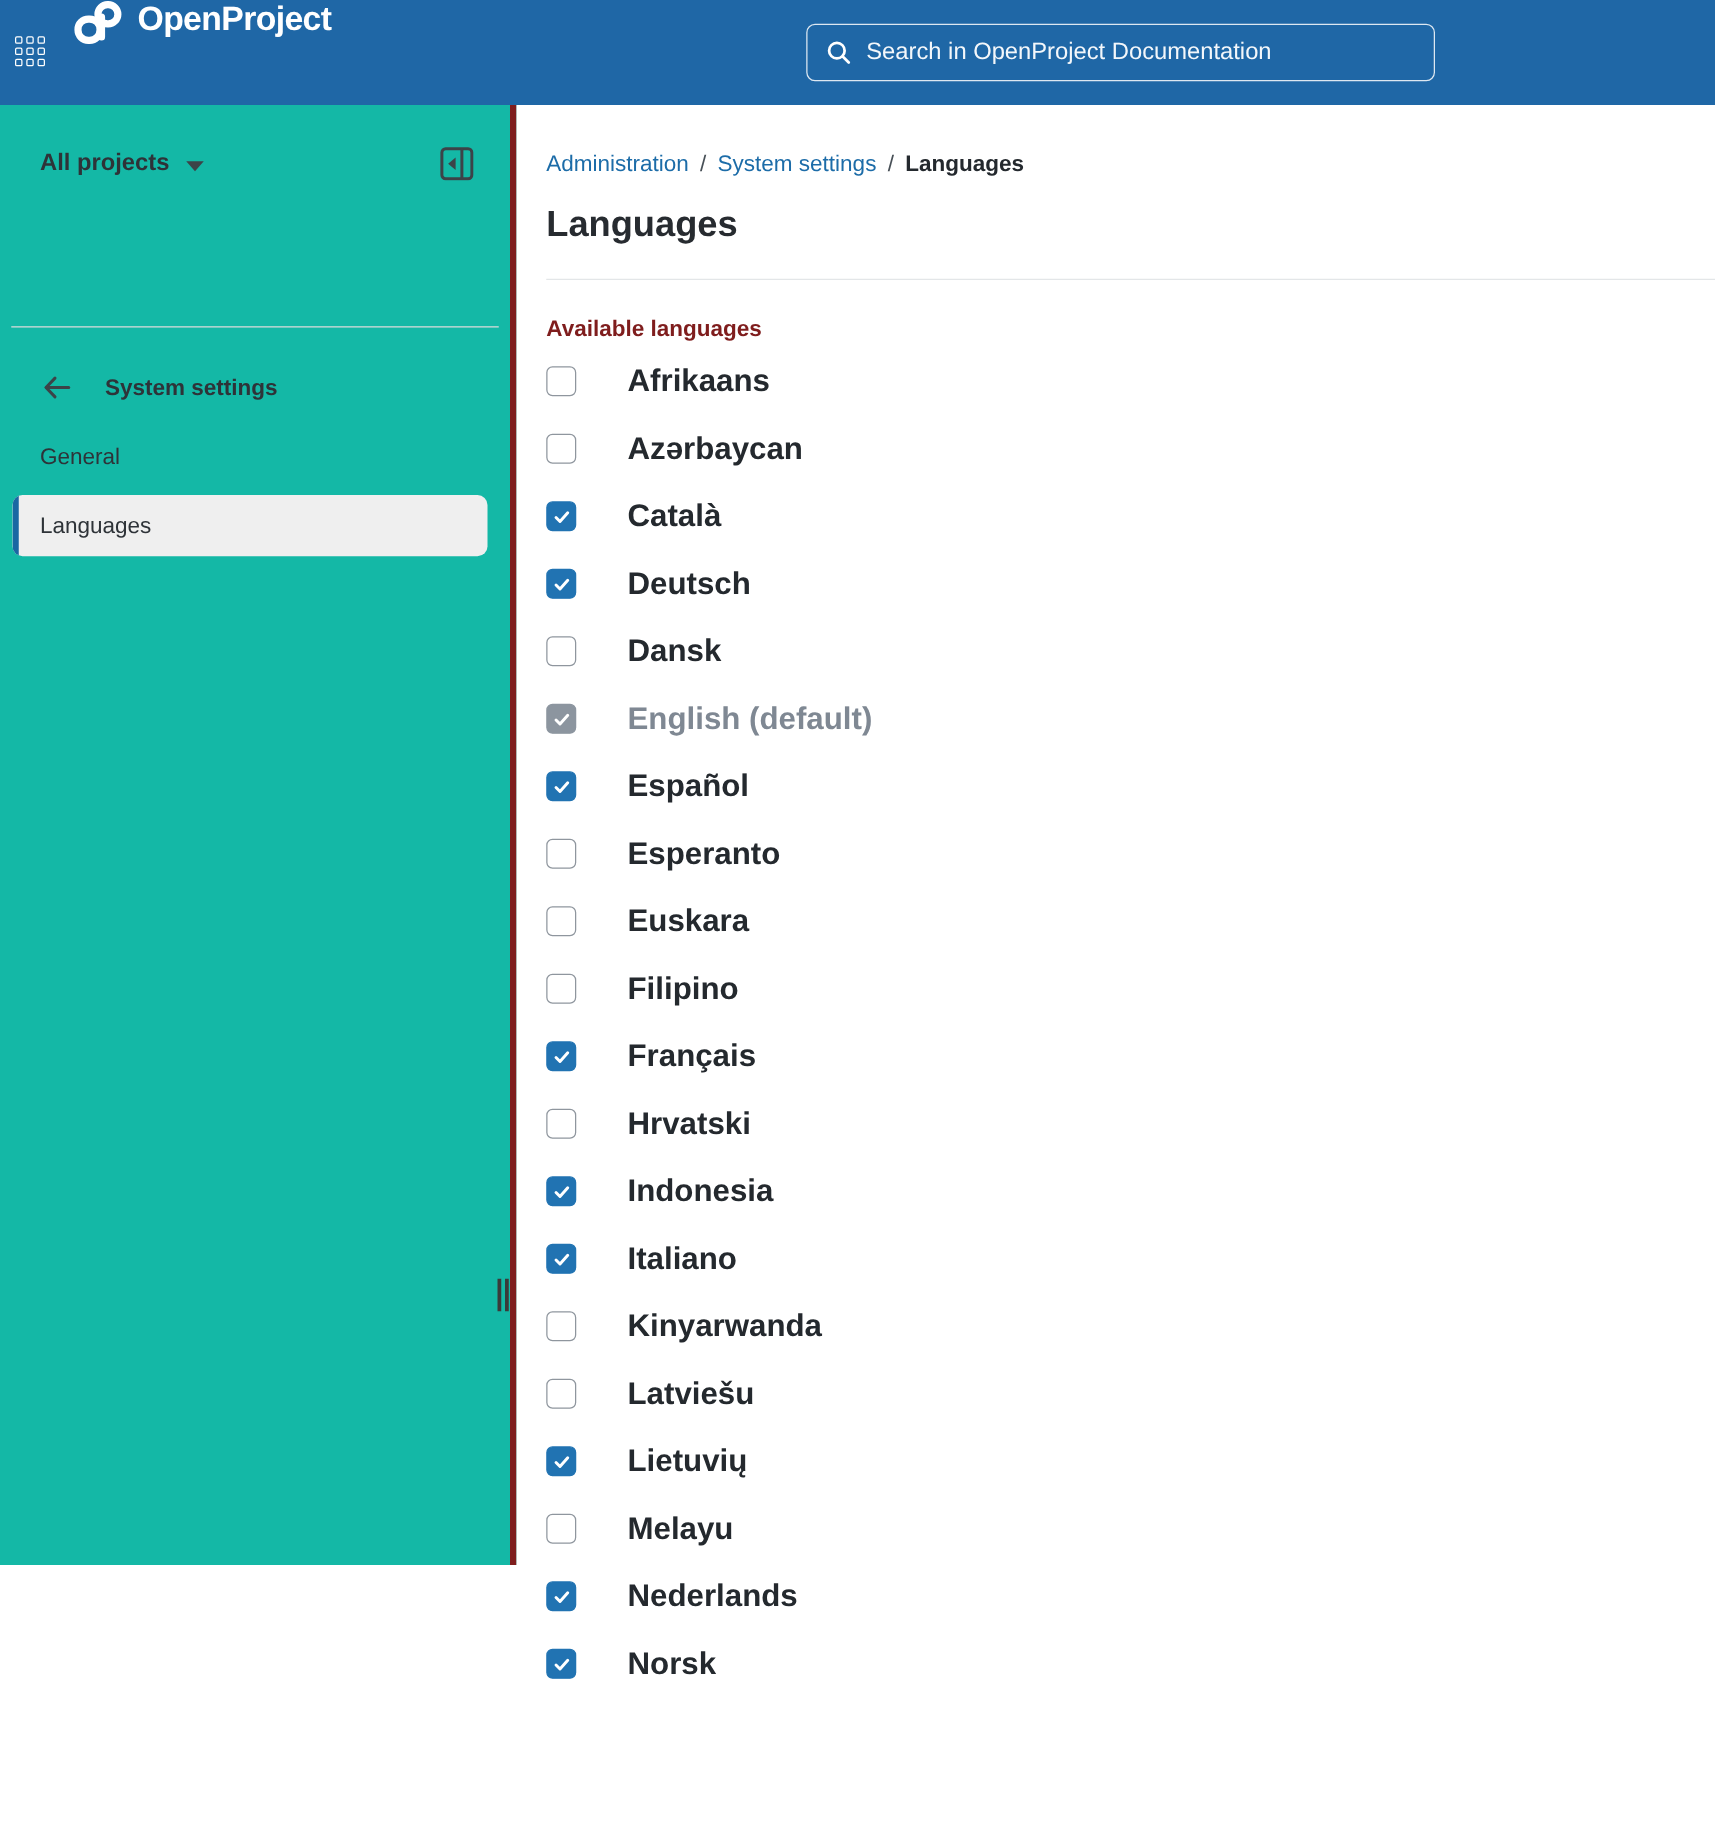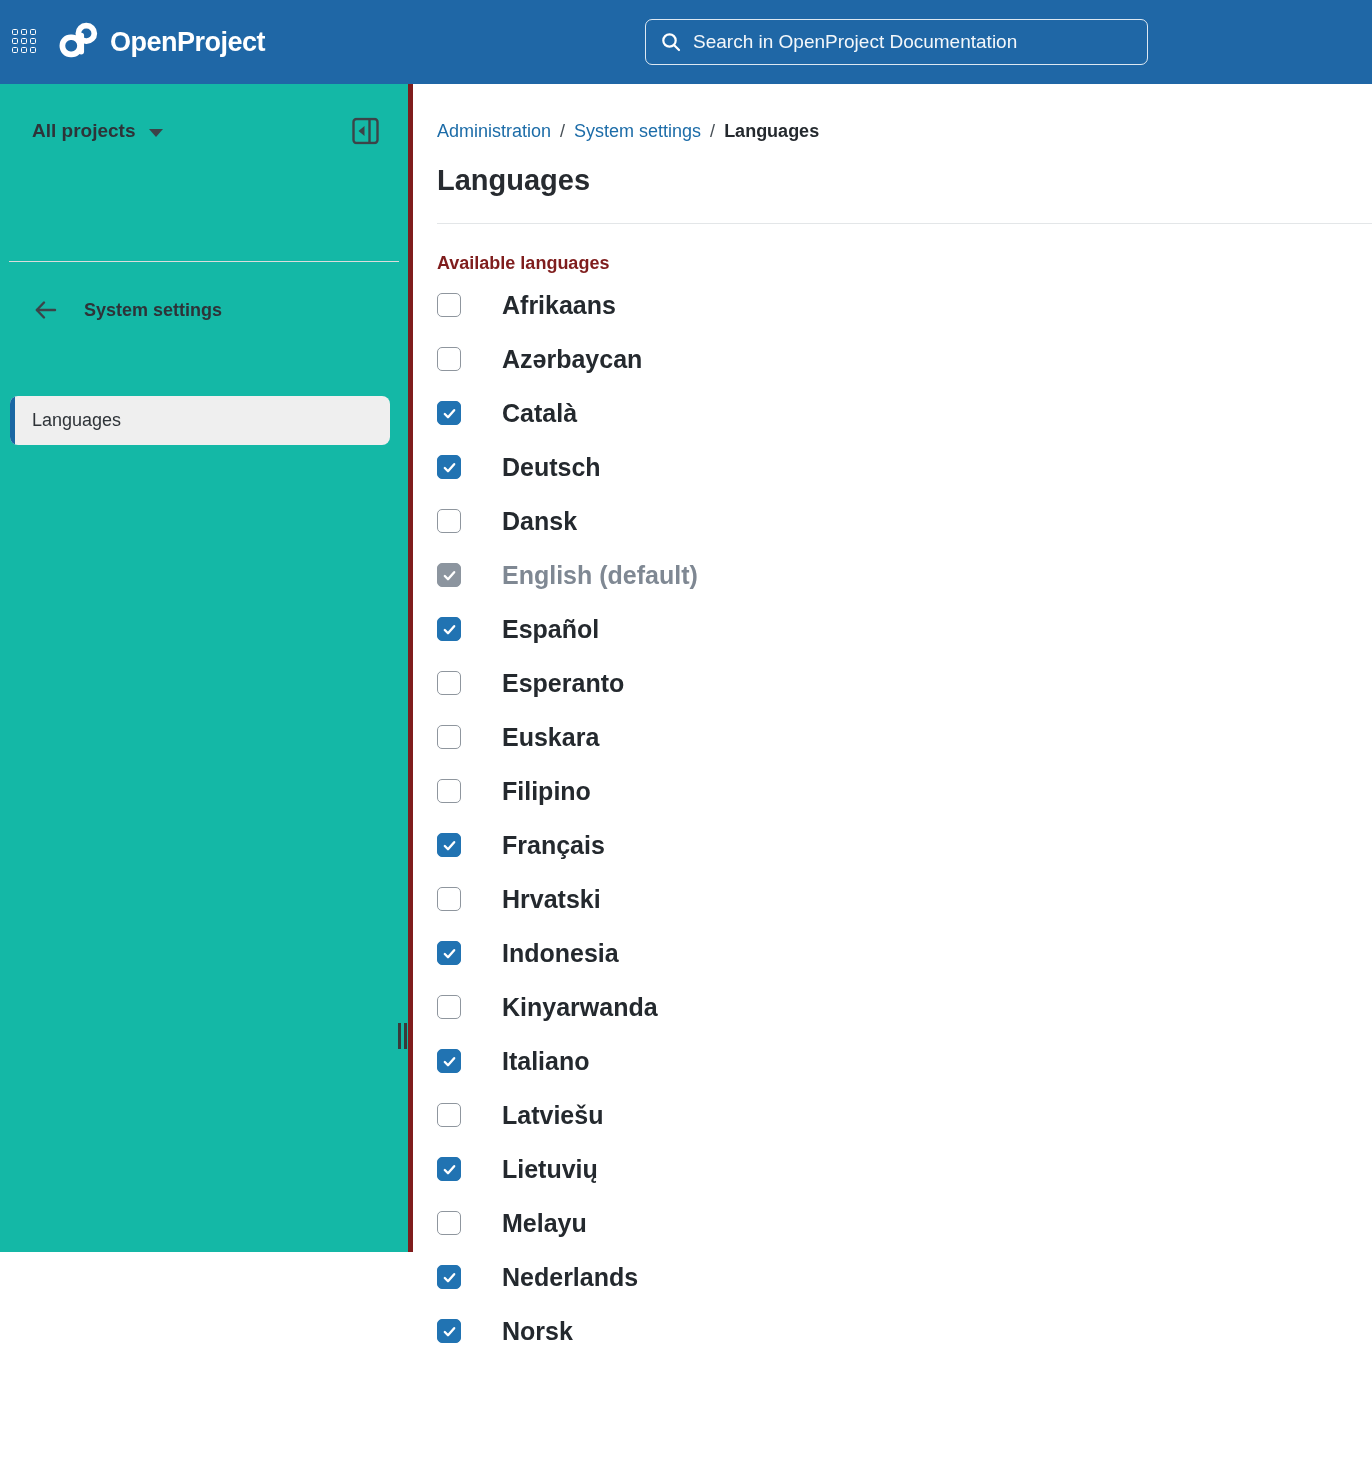--- a/index.html
+++ b/index.html
@@ -8,21 +8,21 @@
   body { position:relative; overflow:hidden; }
 
   
   .app-header { position:absolute; top:0; left:0; width:1372px; height:84px;
     background:#1F67A6; }
   .grid-btn { position:absolute; left:12px; top:29px; width:26px; height:26px;
     display:grid; grid-template-columns:repeat(3,6px); grid-template-rows:repeat(3,6px);
     gap:3px; cursor:pointer; }
   .grid-btn span { width:6px; height:6px; border:1.7px solid #fff; border-radius:1.5px; }
   .logo { position:absolute; left:58px; top:0; height:84px; display:flex;
-    align-items:center; gap:8px; }
+    align-items:flex-start; gap:8px; }
   .logo-text { color:#fff; font-size:27px; font-weight:600; letter-spacing:-0.5px; }
   .search-box { position:absolute; left:645px; top:19px; width:503px; height:46px;
     border:1px solid rgba(255,255,255,0.85); border-radius:7px; display:flex;
     align-items:center; padding:0 14px; gap:11px; background:transparent; }
   .search-box input { flex:1; background:transparent; border:none; outline:none;
     color:#fff; font-size:19px; font-family:inherit; }
   .search-box input::placeholder { color:rgba(255,255,255,0.95); opacity:1; }
 
   
   .sidebar { position:absolute; top:84px; left:0; width:413px; height:1168px;
@@ -127,20 +127,23 @@
   <div class="sidebar-divider"></div>
   <div class="section-row">
     <div class="back-btn">
       <svg width="26" height="26" viewBox="0 0 26 26">
         <line x1="4" y1="13" x2="22" y2="13" stroke="#3C4348" stroke-width="2.4" stroke-linecap="round"></line>
         <polyline points="11,5.5 3.8,13 11,20.5" fill="none" stroke="#3C4348" stroke-width="2.4" stroke-linecap="round" stroke-linejoin="round"></polyline>
       </svg>
     </div>
     <div class="section-title">System settings</div>
   </div>
+  <div class="nav-item-general">
+    <span>General</span>
+  </div>
   <div class="nav-item-selected">
     <span class="selected-bar"></span>
     <span>Languages</span>
   </div>
 </div>
 
 <div class="resize-handle">
     <i></i>
     <i></i>
   </div>
@@ -227,32 +230,32 @@
       </div>
       <div class="lang-row">
         <span class="checkbox checked">
           <svg viewBox="0 0 16 16" width="15" height="15">
             <path d="M3 8.5 L6.4 12 L13 4.5" fill="none" stroke="#fff" stroke-width="2.5" stroke-linecap="round" stroke-linejoin="round"></path>
           </svg>
         </span>
         <span class="lang-label">Indonesia</span>
       </div>
       <div class="lang-row">
+        <span class="checkbox checked">
+          <svg viewBox="0 0 16 16" width="15" height="15">
+            <path d="M3 8.5 L6.4 12 L13 4.5" fill="none" stroke="#fff" stroke-width="2.5" stroke-linecap="round" stroke-linejoin="round"></path>
+          </svg>
+        </span>
+        <span class="lang-label">Italiano</span>
+      </div>
+      <div class="lang-row">
         <span class="checkbox"></span>
         <span class="lang-label">Kinyarwanda</span>
       </div>
       <div class="lang-row">
-        <span class="checkbox checked">
-          <svg viewBox="0 0 16 16" width="15" height="15">
-            <path d="M3 8.5 L6.4 12 L13 4.5" fill="none" stroke="#fff" stroke-width="2.5" stroke-linecap="round" stroke-linejoin="round"></path>
-          </svg>
-        </span>
-        <span class="lang-label">Italiano</span>
-      </div>
-      <div class="lang-row">
         <span class="checkbox"></span>
         <span class="lang-label">Latviešu</span>
       </div>
       <div class="lang-row">
         <span class="checkbox checked">
           <svg viewBox="0 0 16 16" width="15" height="15">
             <path d="M3 8.5 L6.4 12 L13 4.5" fill="none" stroke="#fff" stroke-width="2.5" stroke-linecap="round" stroke-linejoin="round"></path>
           </svg>
         </span>
         <span class="lang-label">Lietuvių</span>

